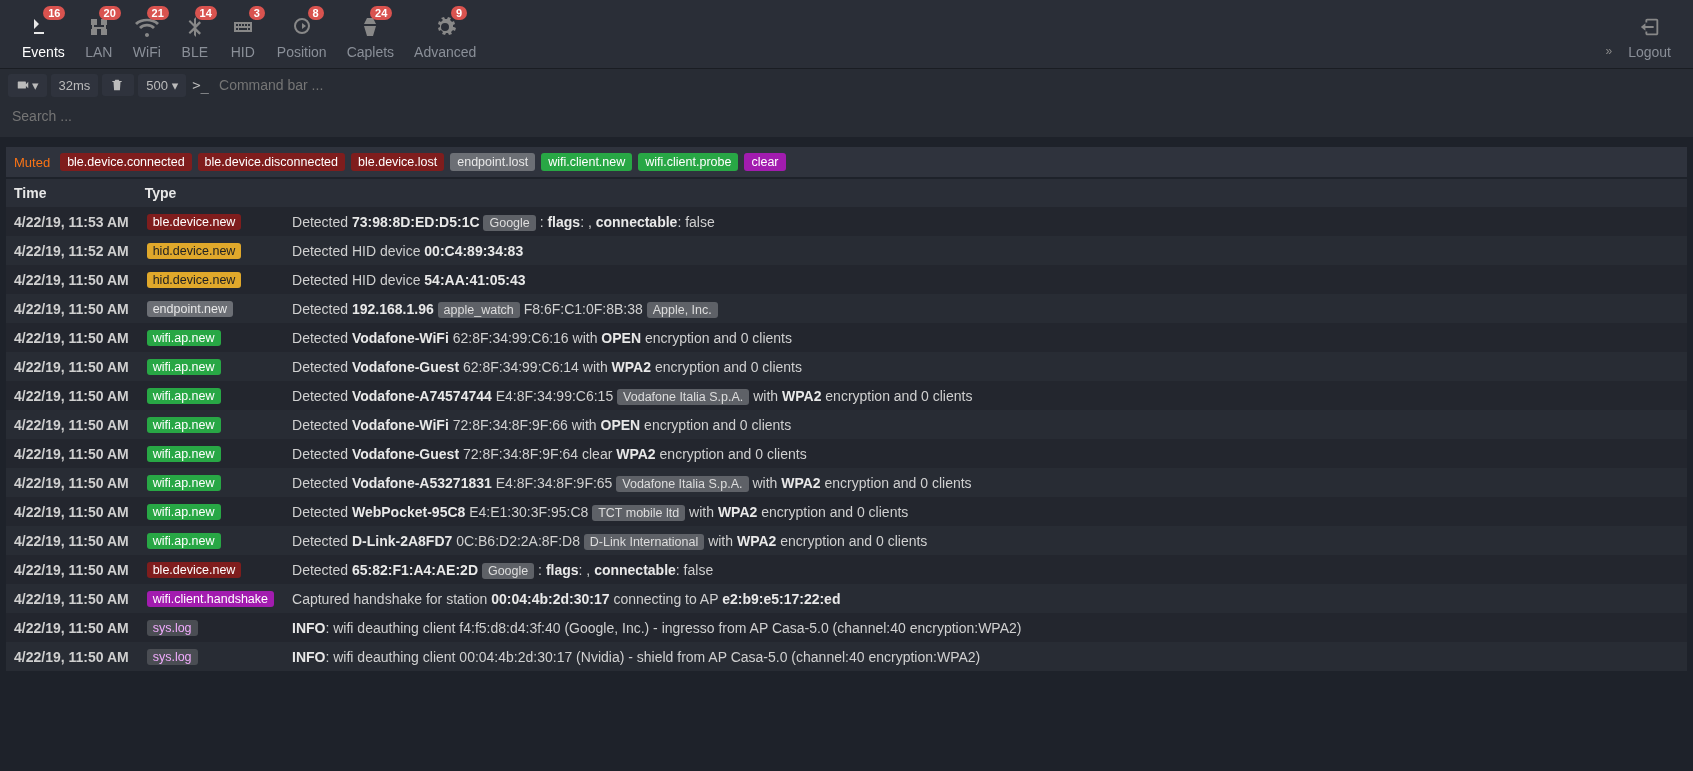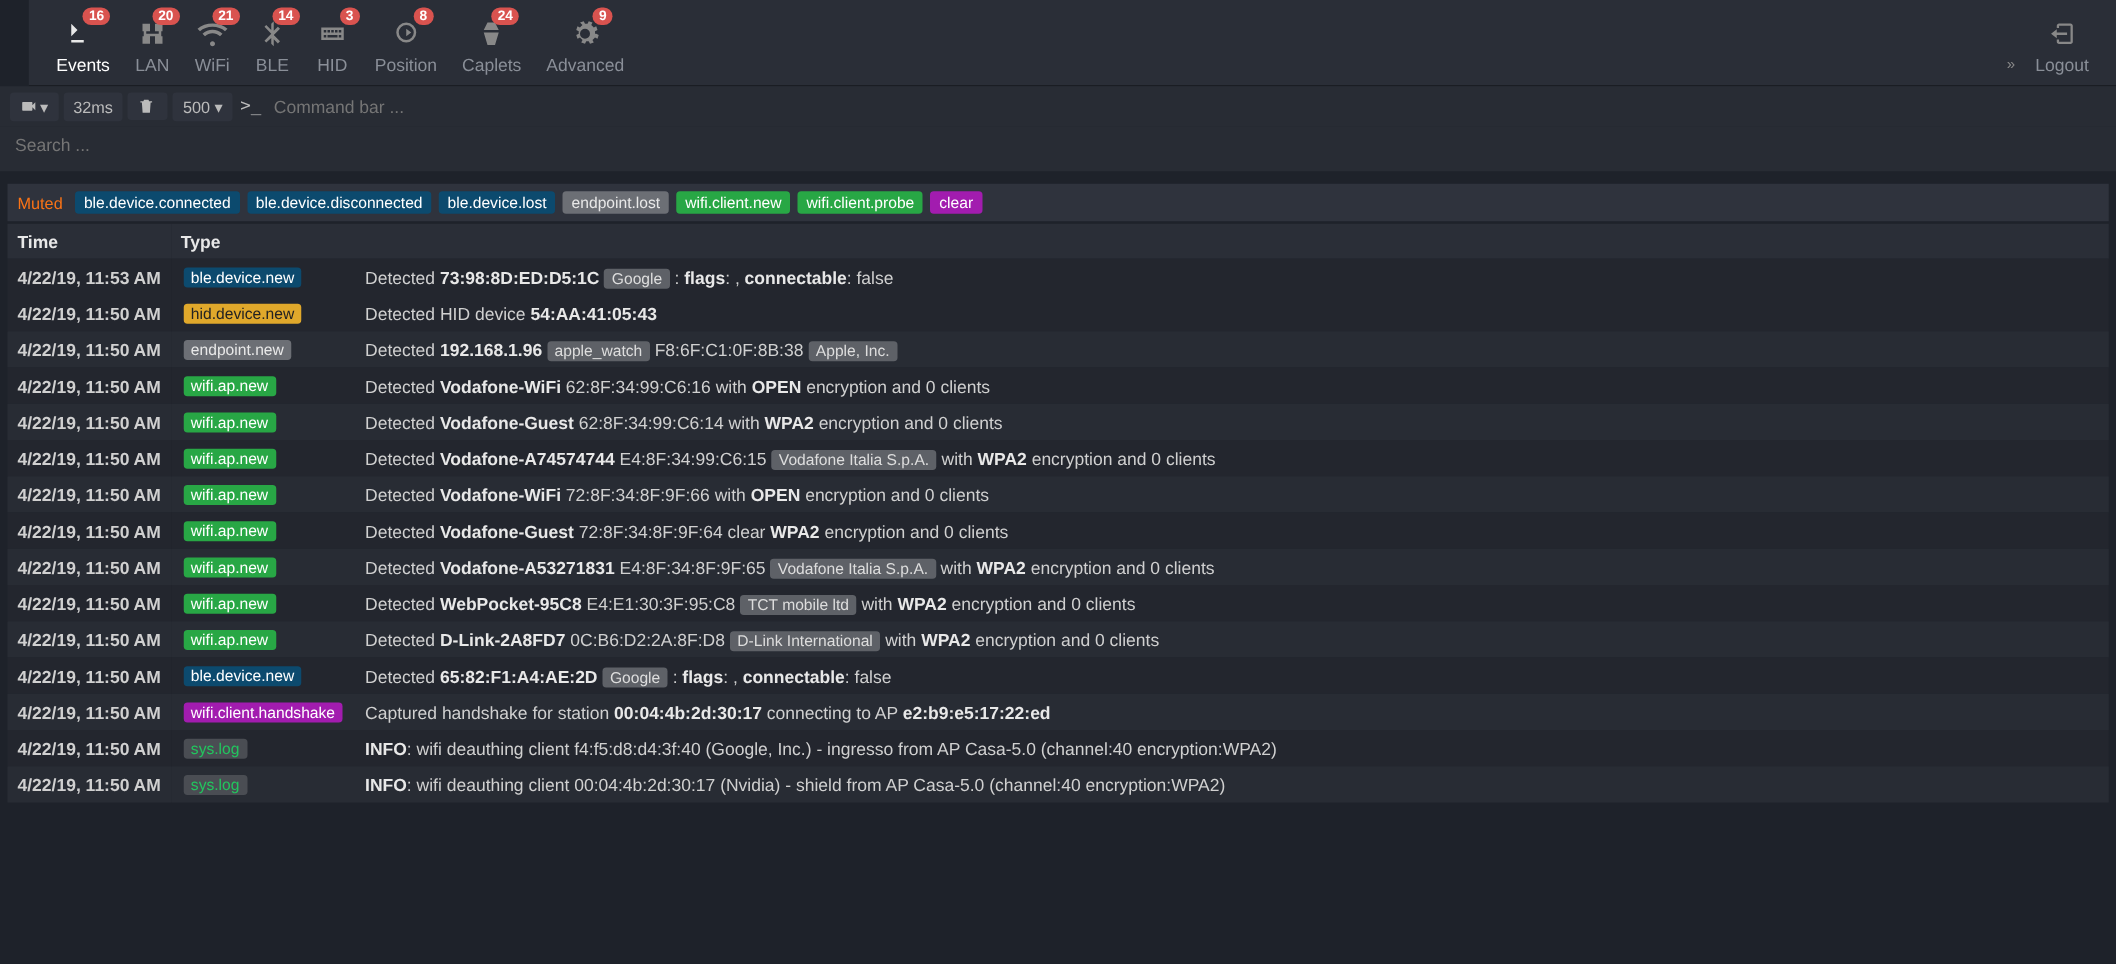--- a/index.html
+++ b/index.html
@@ -9,21 +9,20 @@
     font-family: Arial, sans-serif;
     font-size: 14px;
     width: 1693px;
   }
   .topnav {
     display: flex;
     align-items: flex-start;
     padding: 8px 12px 0 12px;
     background: #2a2e37;
     border-bottom: 1px solid #1a1d23;
-    margin-left: 23px;
   }
   .nav-items { display: flex; }
   .nav-item {
     display: flex;
     flex-direction: column;
     align-items: center;
     padding: 4px 10px 8px 10px;
     color: #8a8f98;
     cursor: pointer;
     position: relative;
@@ -77,26 +76,26 @@
   }
   .muted-label { color:#f97316; margin-right:10px;}
   .tag {
     display:inline-block;
     padding:2px 7px;
     border-radius:3px;
     color:#fff; font-size:12.5px;
     margin-right:6px;
     cursor:pointer;
   }
-  .tag-blue  { background:#0c4a6e; }
+  .tag-blue  { background:#7f1d1d; }
   .tag-grey  { background:#6c6f75; color:#e8e8e8;}
   .tag-green { background:#28a745;text-align:center; }
   .tag-red   { background:#a21caf; }
   .tag-yellow{ background:#e0a82b; color:#222;}
-  .tag-darkgrey { background:#4a4d53; color:#22c55e;}
+  .tag-darkgrey { background:#4a4d53; color:#f0abfc;}
 
   .events-table { width:calc(100% - 12px); margin:2px 6px; border-collapse:collapse;}
   .events-table th {
     text-align:left; padding:6px 8px;
     background:#2a2e37; color:#e8e8e8;
     font-weight:bold; font-size:14px;
   }
   .events-table td {
     padding:6px 8px; font-size:14px;
     color:#d0d0d0;
@@ -236,20 +235,25 @@
       <th class="col-type">Type</th>
       <th></th>
     </tr>
   </thead>
   <tbody id="events-body">
       <tr class="row-odd">
         <td class="col-time">4/22/19, 11:53 AM</td>
         <td class="col-type"><span class="pill tag tag-blue">ble.device.new</span></td>
         <td><span>Detected </span><span class="b">73:98:8D:ED:D5:1C</span><span> </span><span class="vendor">Google</span><span> : </span><span class="b">flags</span><span>: , </span><span class="b">connectable</span><span>: false</span></td>
       </tr>
+      <tr class="row-even">
+        <td class="col-time">4/22/19, 11:52 AM</td>
+        <td class="col-type"><span class="pill tag tag-yellow">hid.device.new</span></td>
+        <td><span>Detected HID device </span><span class="b">00:C4:89:34:83</span></td>
+      </tr>
       <tr class="row-odd">
         <td class="col-time">4/22/19, 11:50 AM</td>
         <td class="col-type"><span class="pill tag tag-yellow">hid.device.new</span></td>
         <td><span>Detected HID device </span><span class="b">54:AA:41:05:43</span></td>
       </tr>
       <tr class="row-even">
         <td class="col-time">4/22/19, 11:50 AM</td>
         <td class="col-type"><span class="pill tag tag-grey">endpoint.new</span></td>
         <td><span>Detected </span><span class="b">192.168.1.96</span><span> </span><span class="vendor">apple_watch</span><span> F8:6F:C1:0F:8B:38 </span><span class="vendor">Apple, Inc.</span></td>
       </tr>

